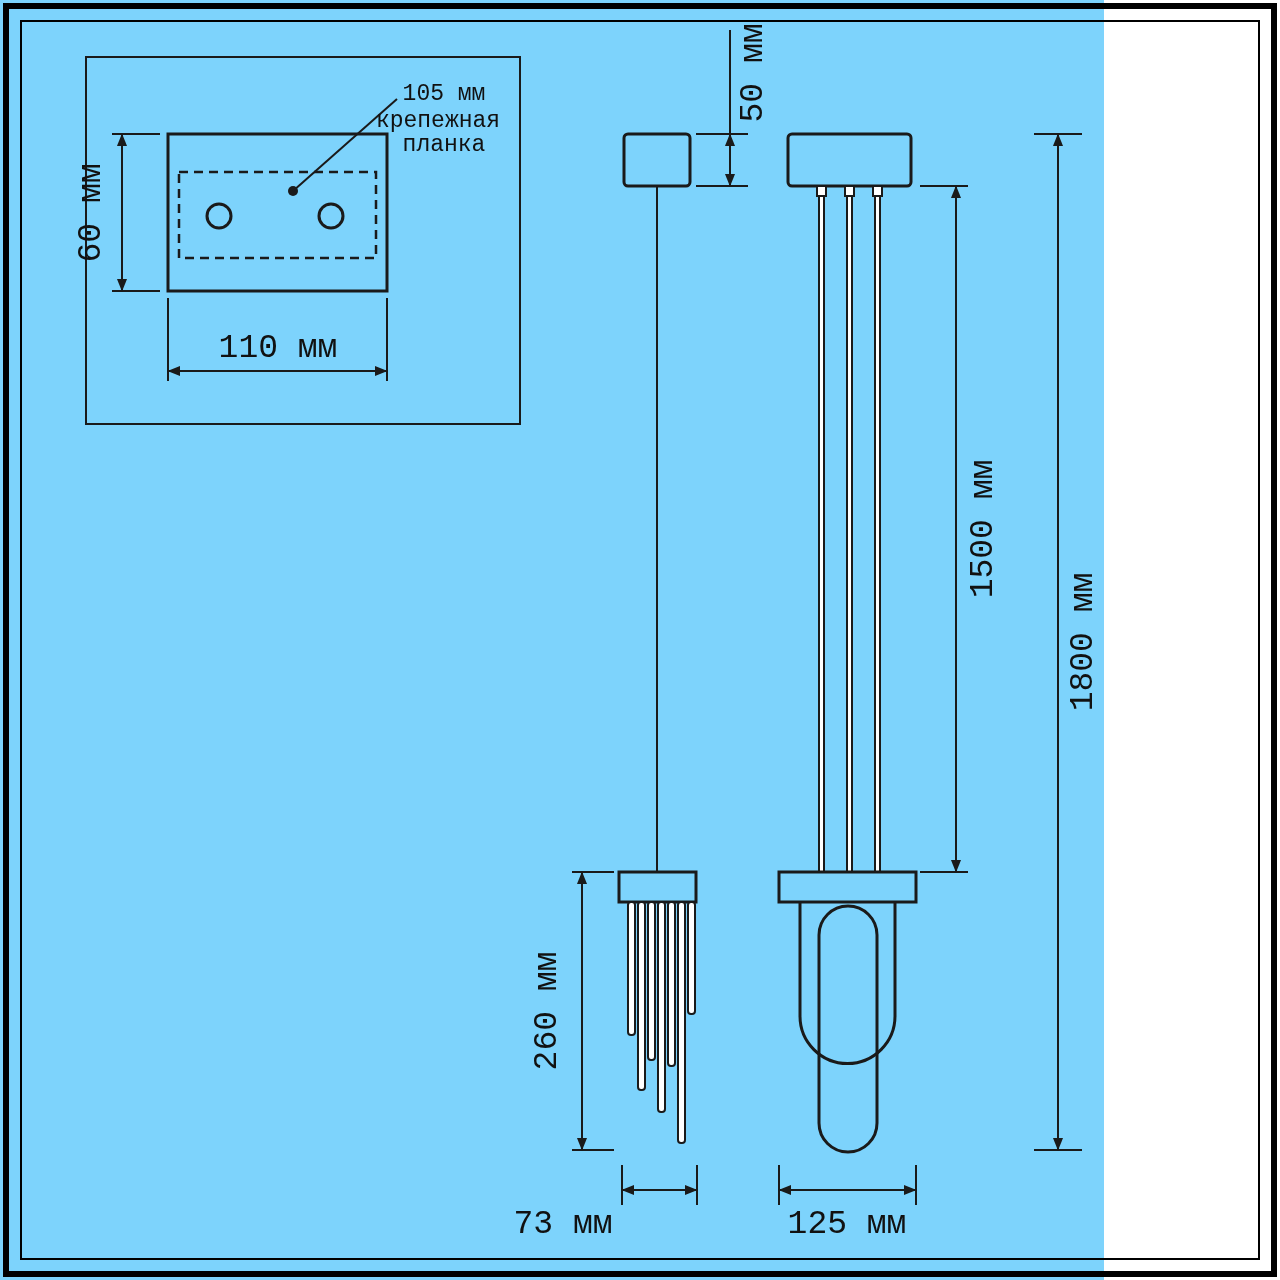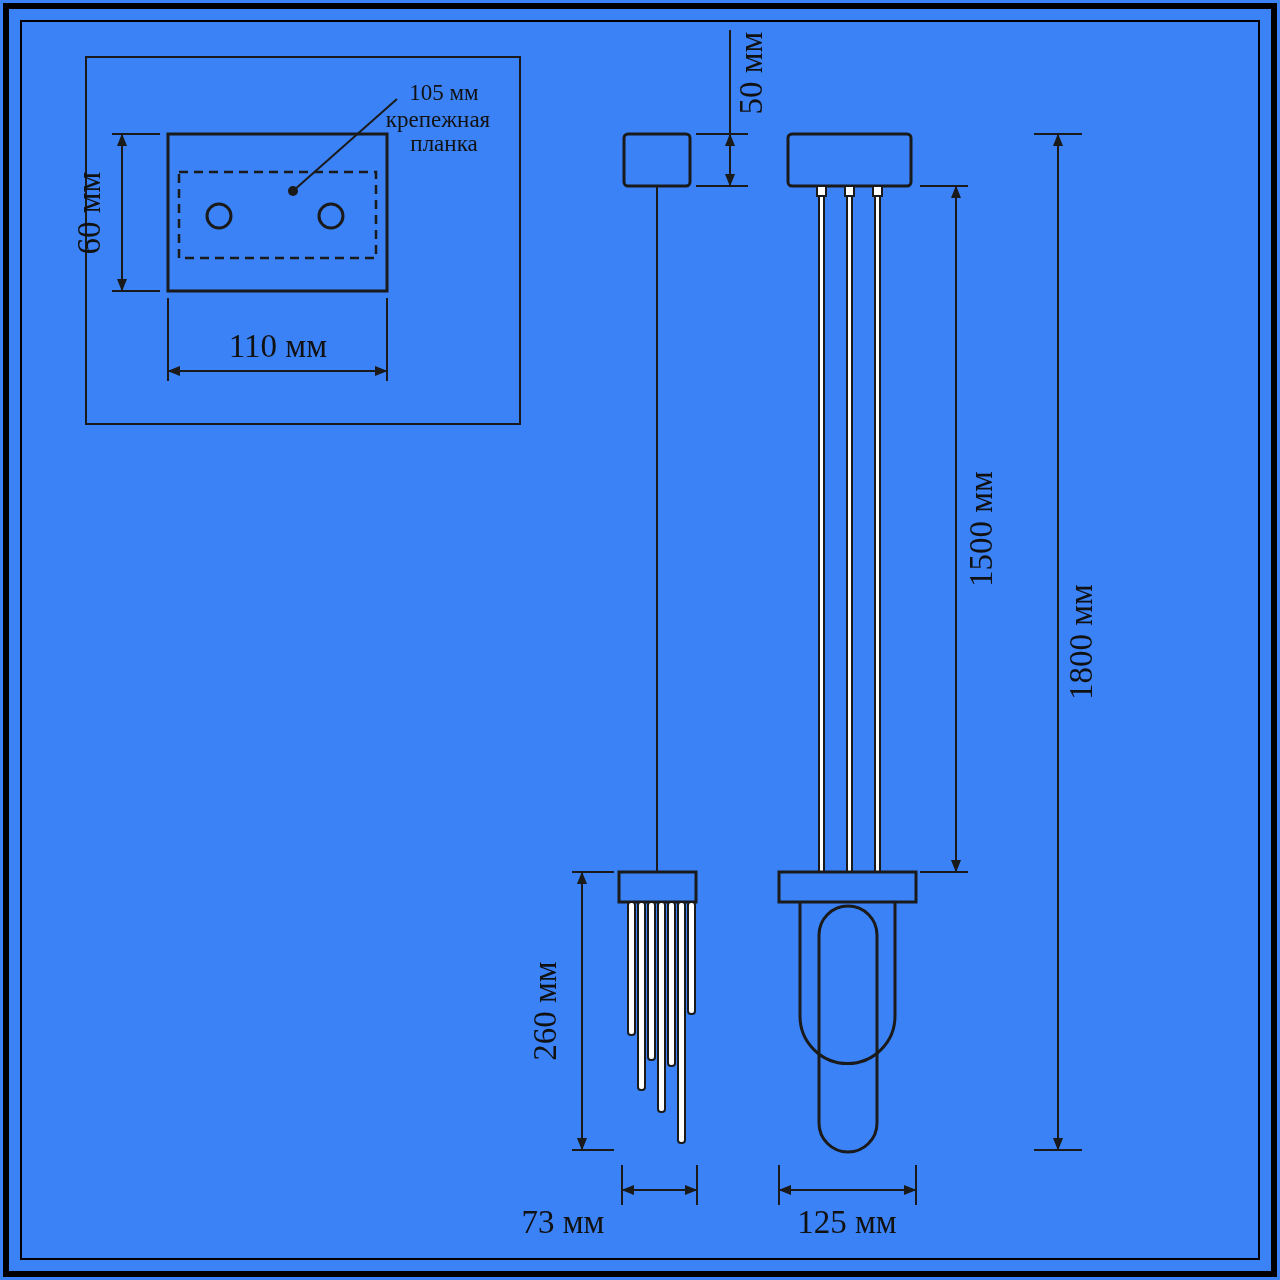--- a/index.html
+++ b/index.html
@@ -1,21 +1,21 @@
 <!DOCTYPE html>
 <html><head>
 <meta charset="utf-8">
 <style>
   html, body { margin: 0; padding: 0; background: #ffffff; }
   .canvas {
     position: relative;
-    width: 1280px;
+    width: 1104px;
     height: 1280px;
-    background: #3b82f6;
-    font-family: Liberation Serif, serif;
+    background: #7dd3fc;
+    font-family: Liberation Mono, monospace;
   }
   svg { display: block; }
   .ln   { stroke: #1a1a1a; stroke-width: 3; fill: none; }
   .ln2  { stroke: #1a1a1a; stroke-width: 2; fill: none; }
   .lnw  { stroke: #1a1a1a; stroke-width: 2; fill: #ffffff; }
   .dash { stroke: #1a1a1a; stroke-width: 2.5; fill: none; stroke-dasharray: 9 6; }
   .dim  { stroke: #1a1a1a; stroke-width: 2; fill: none; }
   .tick { stroke: #1a1a1a; stroke-width: 2; fill: none; }
   .dim-text   { font-size: 33px; fill: #111111; }
   .small-text { font-size: 23px; fill: #111111; }

